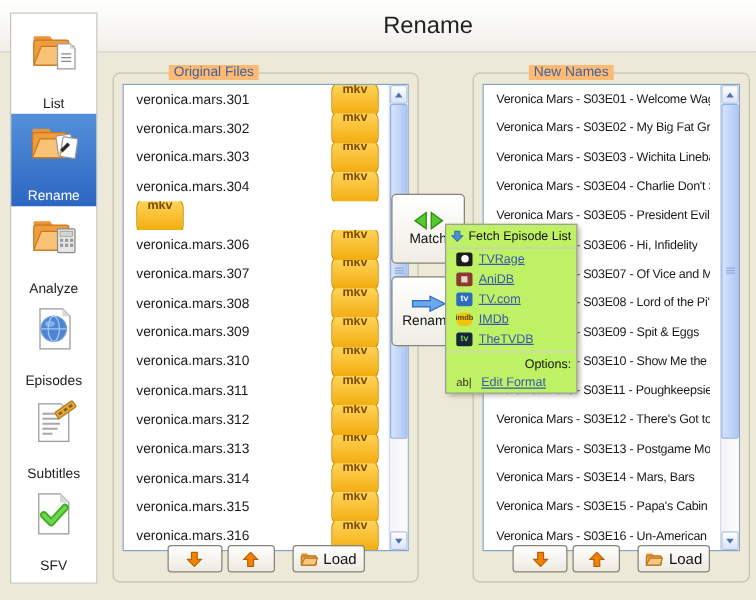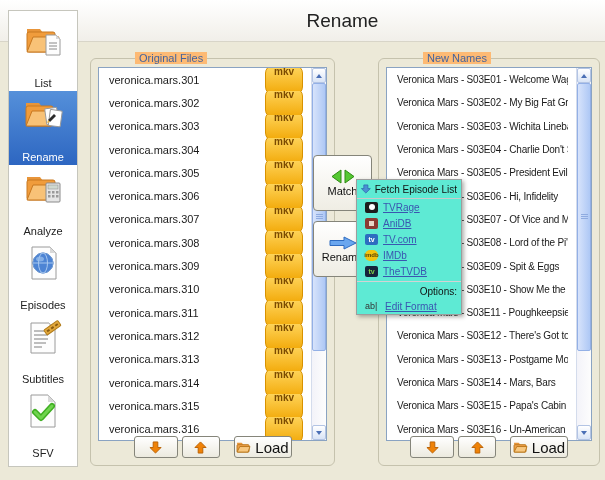--- a/index.html
+++ b/index.html
@@ -105,41 +105,41 @@
 
   
   .btn-row {
     position:absolute; left:0; right:0; bottom:7px;
     display:flex; justify-content:center; gap:4px;
   }
   .xp-btn {
     height:22px; border:1px solid #85857a; border-radius:3px;
     background:linear-gradient(#ffffff,#eceadf);
     display:flex; align-items:center; justify-content:center; gap:4px;
-    font-size:15px; color:#111; cursor:default;
+    font-size:12px; color:#111; cursor:default;
   }
   .btn-arrow { width:44px; }
   .btn-arrow2 { width:38px; }
   .btn-load { width:58px; margin-left:10px; }
 
   
   .mid-btn {
     position:absolute; left:313px; width:59px; height:56px;
     border:1px solid #85857a; border-radius:4px;
     background:linear-gradient(#ffffff,#efede4);
     display:flex; flex-direction:column; align-items:center; justify-content:center;
     font-size:11px; color:#111; gap:1px; z-index:4;
   }
   .btn-match { top:155px; }
   .btn-rename { top:221px; }
 
   
   .popup {
     position:absolute; left:356px; top:179px; width:106px; height:136px;
-    background:#5eead4; border:1px solid #9d9d9d;
+    background:#bef264; border:1px solid #9d9d9d;
     box-shadow:2px 2px 4px rgba(80,80,70,0.45);
     z-index:10; font-size:10px;
   }
   .popup-header {
     height:19px; display:flex; align-items:center; gap:4px;
     padding:0 4px; border-bottom:1px solid #c9c9c9;
     white-space:nowrap; color:#111;
   }
   .popup-item {
     height:16px; display:flex; align-items:center; gap:5px;
@@ -294,21 +294,20 @@
         </div>
       <div class="row">
           <span class="fname">veronica.mars.303</span>
           <span class="badge">mkv</span>
         </div>
       <div class="row">
           <span class="fname">veronica.mars.304</span>
           <span class="badge">mkv</span>
         </div>
       <div class="row">
-          <span class="fname">veronica.mars.305</span>
           <span class="badge">mkv</span>
         </div>
       <div class="row">
           <span class="fname">veronica.mars.306</span>
           <span class="badge">mkv</span>
         </div>
       <div class="row">
           <span class="fname">veronica.mars.307</span>
           <span class="badge">mkv</span>
         </div>

